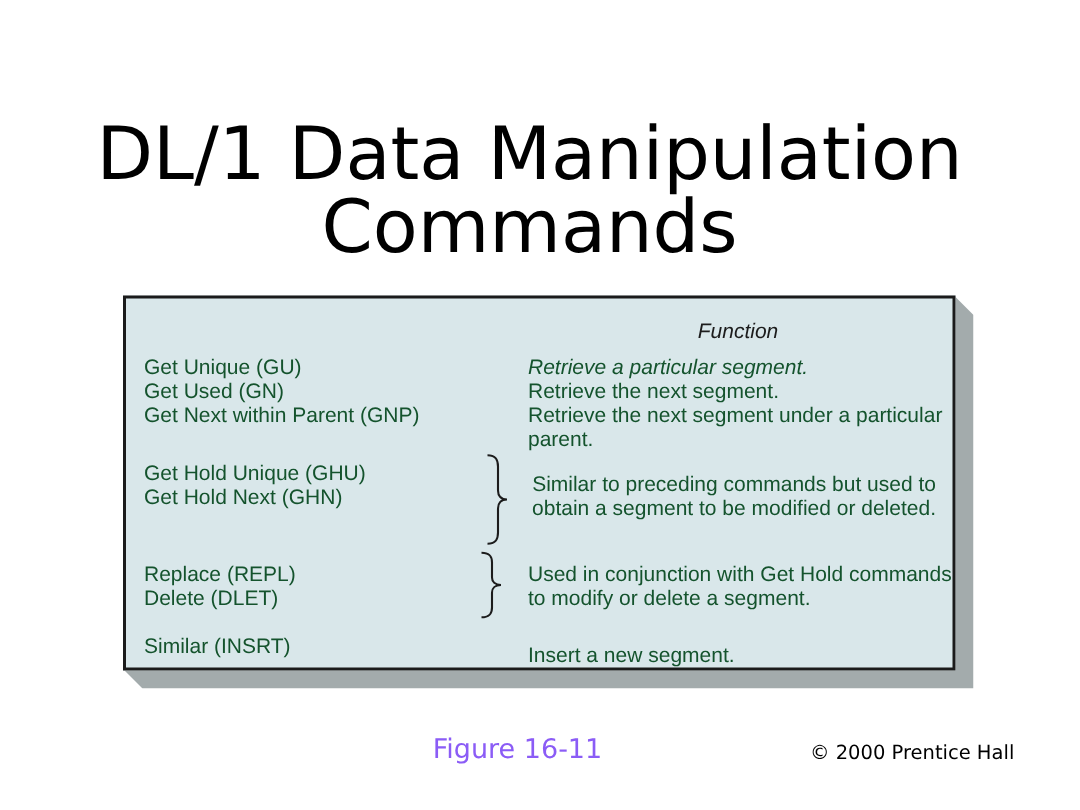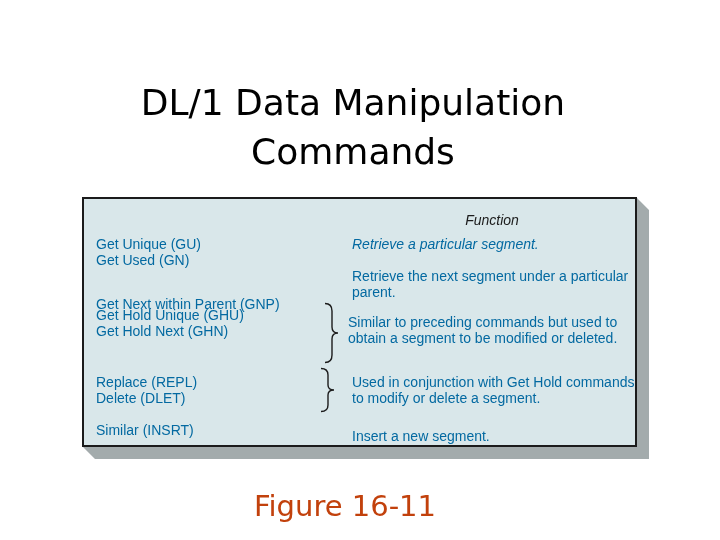--- a/index.html
+++ b/index.html
@@ -12,21 +12,21 @@
     overflow: hidden;
     font-family: "Liberation Sans", sans-serif;
     color: #1c1c1c;
   }
   .title {
     position: absolute;
     left: 20px; top: 78px;
     width: 666px;
     text-align: center;
     font-family: "DejaVu Sans", sans-serif;
-    font-size: 36px;
+    font-size: 49px;
     line-height: 49px;
     font-weight: 400;
     color: #000000;
     white-space: pre-line;
   }
   .fig-shadow {
     position: absolute;
     left: 82px; top: 197px;
     width: 568px; height: 263px;
     background: #a3abac;
@@ -36,42 +36,42 @@
     position: absolute;
     left: 82px; top: 197px;
     width: 555px; height: 250px;
     background: #d9e7ea;
     border: 2px solid #1b1b1b;
   }
   .cell {
     position: absolute;
     font-size: 14px;
     line-height: 16px;
-    color: #0369a1;
+    color: #14532d;
     white-space: nowrap;
   }
   .wrap { white-space: normal; width: 288px; }
   .hdr {
     position: absolute;
     font-size: 14px;
     font-style: italic;
     text-align: center;
     color: #1c1c1c;
   }
   .hdr-name { left: 96px; top: 212px; width: 230px; }
   .hdr-func { left: 352px; top: 212px; width: 280px; }
   .brace { position: absolute; }
   .caption {
     position: absolute;
     left: 145px; top: 489px;
     width: 400px;
     text-align: center;
     font-family: "DejaVu Sans", sans-serif;
-    font-size: 29px;
-    color: #c2410c;
+    font-size: 18px;
+    color: #8b5cf6;
   }
   .copyright {
     position: absolute;
     left: 540px; top: 495px;
     font-family: "DejaVu Sans", sans-serif;
     font-size: 13px;
     color: #000000;
     white-space: nowrap;
   }
 </style>
@@ -84,35 +84,37 @@
 Commands</div>
 
   <div class="fig-shadow"></div>
 
   <div class="fig-box"></div>
 
   <div class="hdr hdr-func">Function</div>
 
   <div class="cell" style="left:96px; top:236px;">Get Unique (GU)</div>
   <div class="cell" style="left:96px; top:252px;">Get Used (GN)</div>
-  <div class="cell" style="left:96px; top:268px;margin-top:28px;">Get Next within Parent (GNP)</div>
+  <div class="cell" style="left:96px; top:268px;">Get Next within Parent (GNP)</div>
   <div class="cell" style="left:96px; top:307px;">Get Hold Unique (GHU)</div>
   <div class="cell" style="left:96px; top:323px;">Get Hold Next (GHN)</div>
   <div class="cell" style="left:96px; top:374px;">Replace (REPL)</div>
   <div class="cell" style="left:96px; top:390px;">Delete (DLET)</div>
   <div class="cell" style="left:96px; top:422px;">Similar (INSRT)</div>
 
   <svg class="brace" style="left:322px; top:302px;" width="20" height="62" viewBox="0 0 20 62">
     <path d="M 3,1.5 C 9,1.5 10,5 10,9 L 10,25 C 10,28.5 12,31 16,31 C 12,31 10,33.5 10,37 L 10,53 C 10,57 9,60.5 3,60.5" fill="none" stroke="#1c1c1c" stroke-width="1.4"></path>
   </svg>
   <svg class="brace" style="left:318px; top:367px;" width="20" height="46" viewBox="0 0 20 46">
     <path d="M 3,1.5 C 9,1.5 10,4.5 10,8 L 10,18 C 10,20.8 12,23 16,23 C 12,23 10,25.2 10,28 L 10,38 C 10,41.5 9,44.5 3,44.5" fill="none" stroke="#1c1c1c" stroke-width="1.4"></path>
   </svg>
 
   <div class="cell" style="left:352px; top:236px;font-style:italic;">Retrieve a particular segment.</div>
+  <div class="cell" style="left:352px; top:252px;">Retrieve the next segment.</div>
   <div class="cell wrap" style="left:352px; top:268px;">Retrieve the next segment under a particular parent.</div>
-  <div class="cell wrap" style="left:348px; top:314px;">Similar to preceding commands but used to obtain a segment to be modified or deleted.</div>
+  <div class="cell wrap" style="left:336px; top:314px;text-align:right;">Similar to preceding commands but used to obtain a segment to be modified or deleted.</div>
   <div class="cell wrap" style="left:352px; top:374px;">Used in conjunction with Get Hold commands to modify or delete a segment.</div>
   <div class="cell" style="left:352px; top:428px;text-align:center;">Insert a new segment.</div>
 
   <div class="caption">Figure 16-11</div>
+  <div class="copyright">© 2000 Prentice Hall</div>
 
 </div>
 
 </body></html>

